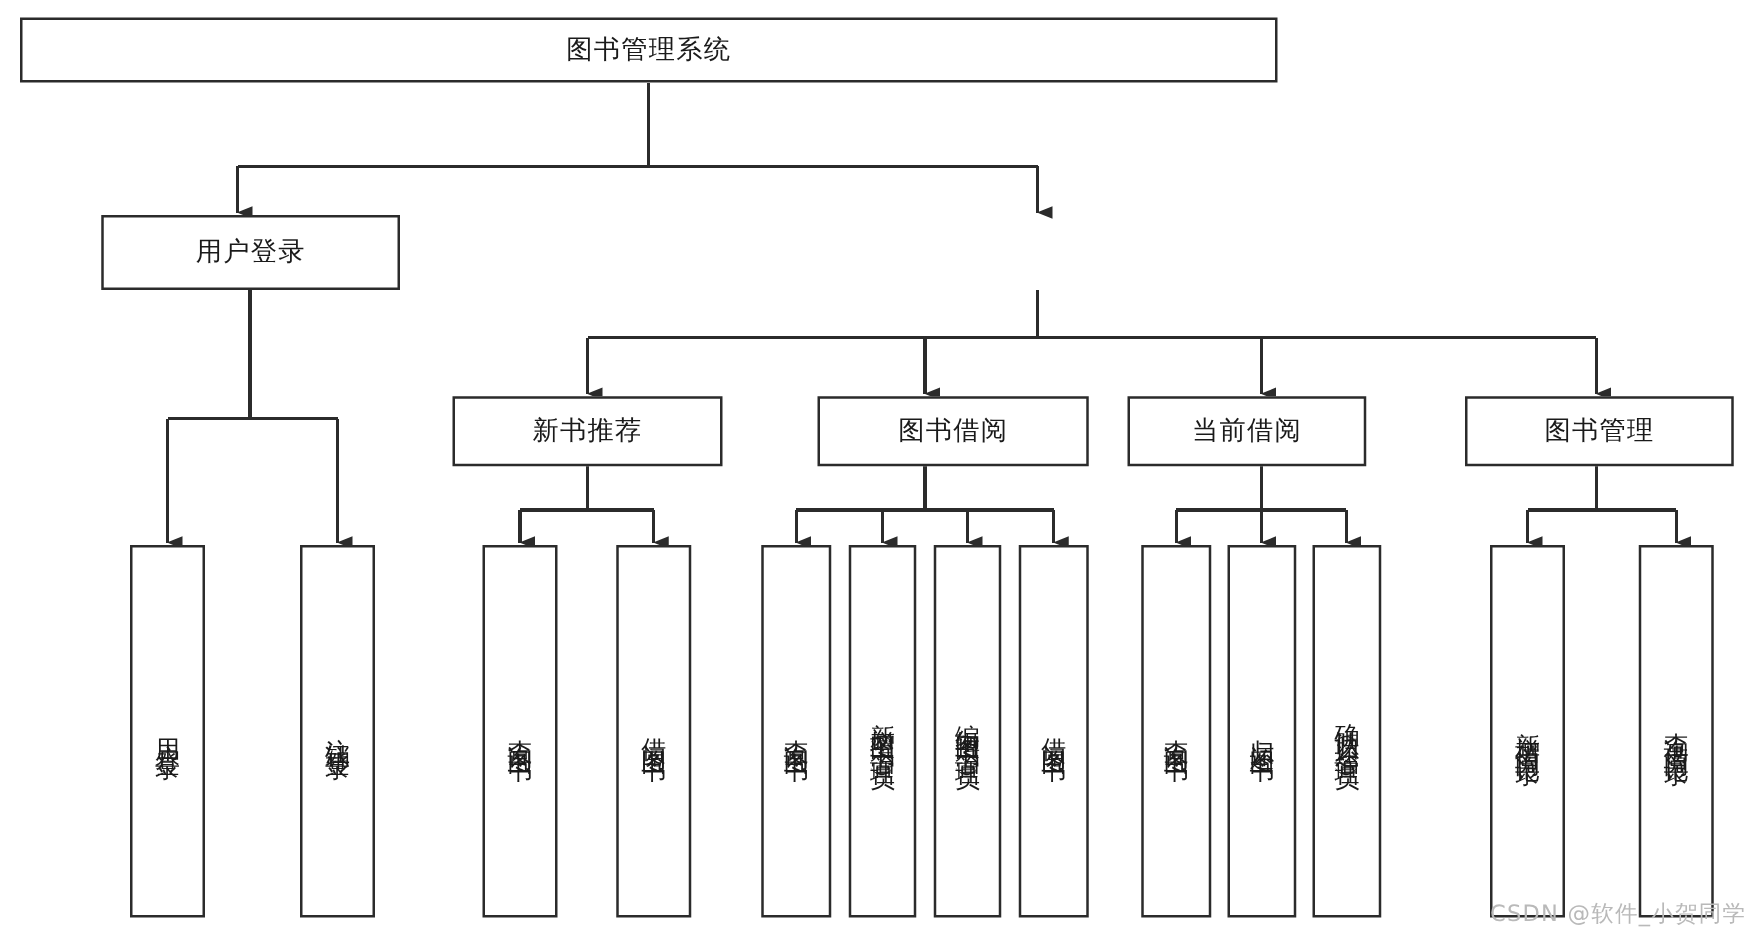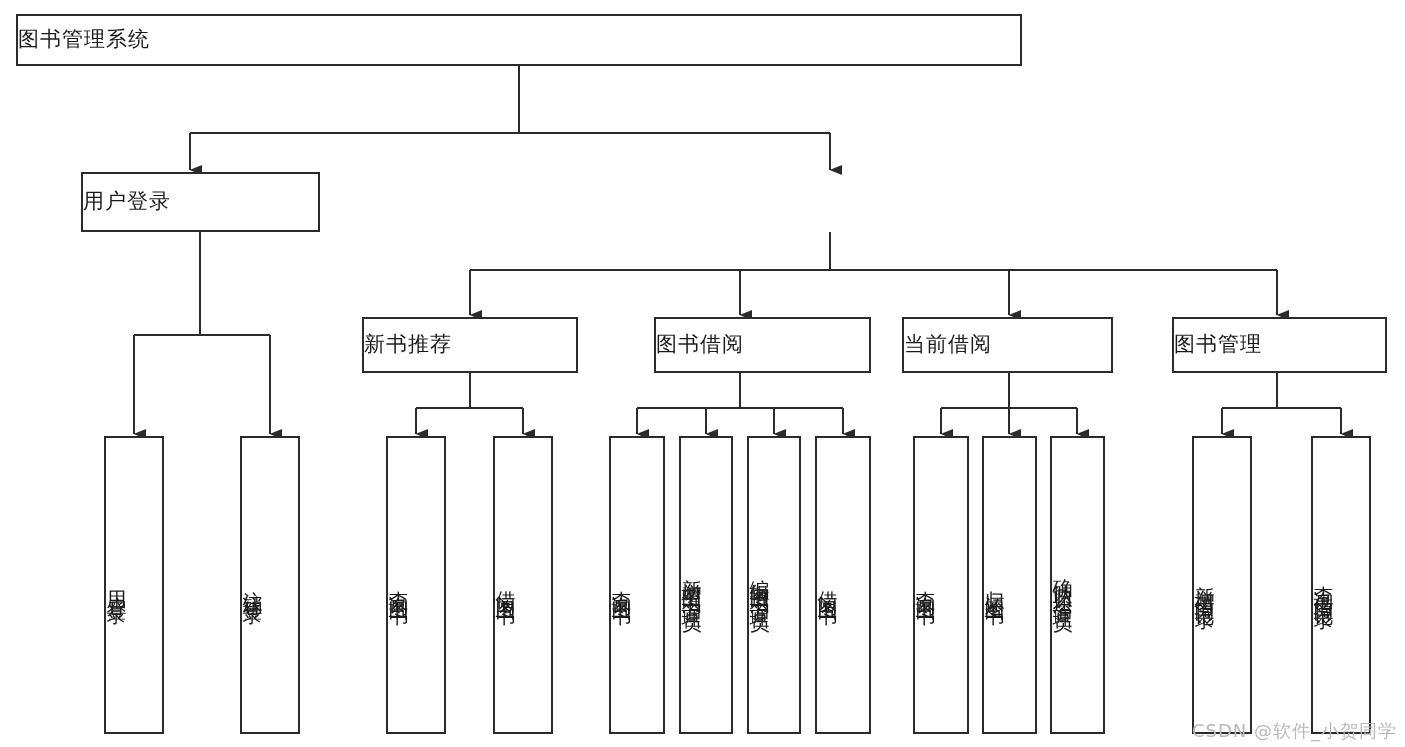--- a/index.html
+++ b/index.html
@@ -26,20 +26,21 @@
     height: 747px;
     pointer-events: none;
   }
   .node {
     position: absolute;
     box-sizing: border-box;
     background: #ffffff;
     border: 2px solid #2b2b2b;
     display: flex;
     align-items: center;
+    justify-content: center;
     color: #1a1a1a;
   }
   .node.horiz {
     font-size: 21px;
     letter-spacing: 1px;
     line-height: 1.1;
   }
   .node.vert {
     font-size: 20px;
   }
@@ -124,21 +125,21 @@
   <div class="node horiz" style="left:81px; top:172px; width:239px; height:60px;">
     <span>用户登录</span>
   </div>
 
   <div class="node horiz" style="left:362px; top:317px; width:216px; height:56px;">
     <span>新书推荐</span>
   </div>
   <div class="node horiz" style="left:654px; top:317px; width:217px; height:56px;">
     <span>图书借阅</span>
   </div>
-  <div class="node horiz" style="left:902px; top:317px; width:211px; height:56px;">
+  <div class="node horiz" style="left:902px; top:317px; width:191px; height:56px;">
     <span>当前借阅</span>
   </div>
   <div class="node horiz" style="left:1172px; top:317px; width:215px; height:56px;">
     <span>图书管理</span>
   </div>
 
   <div class="node vert" style="left:104px; top:436px; width:60px; height:298px;">
     <span class="vtext">用户登录</span>
   </div>
   <div class="node vert" style="left:240px; top:436px; width:60px; height:298px;">

